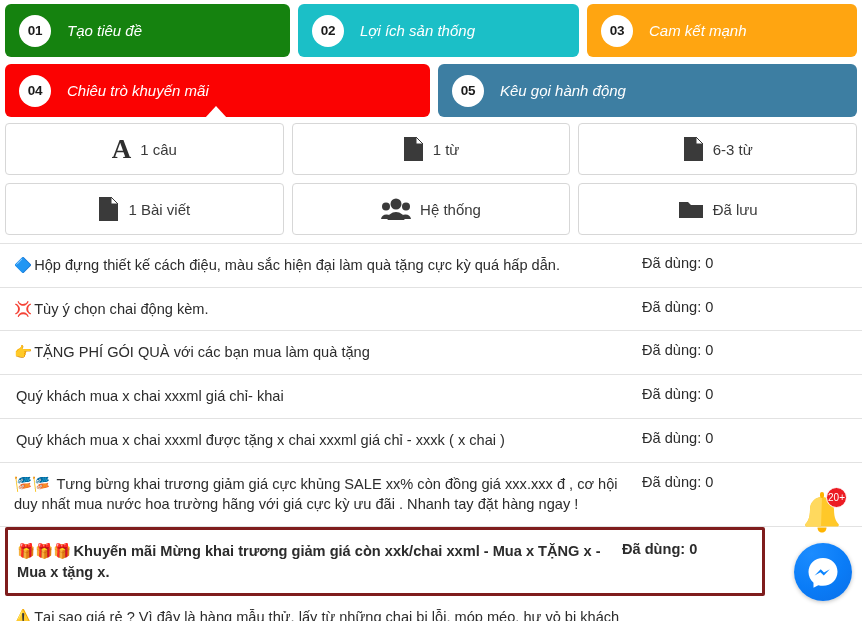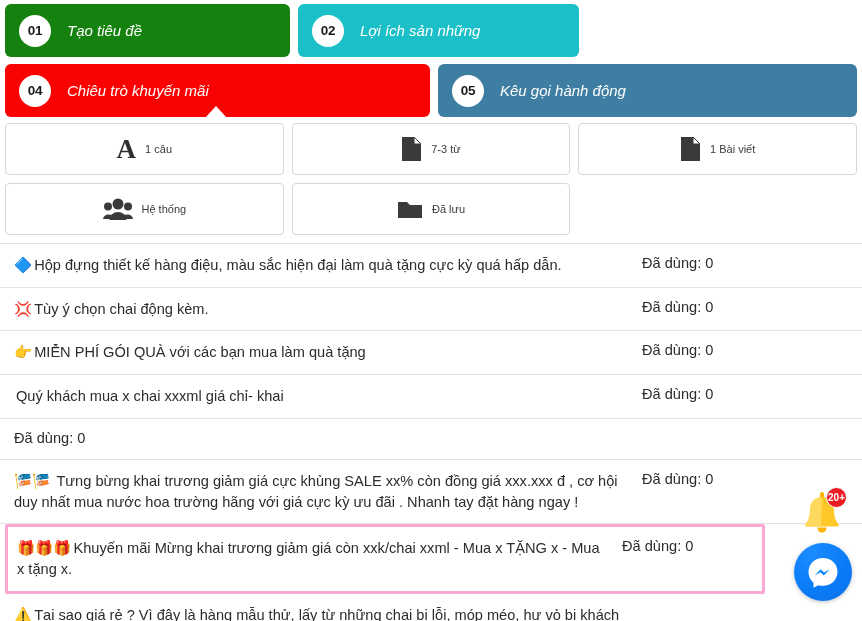--- a/index.html
+++ b/index.html
@@ -68,21 +68,21 @@
     border: 1px solid #d7d7d7;
     border-radius: 4px;
     background: #ffffff;
     display: flex; align-items: center; justify-content: center;
     gap: 9px;
     cursor: pointer;
     color: #3d3d3d;
     font-size: 15px;
   }
   .gbtn .ic { display: flex; align-items: center; justify-content: center; }
-  .gbtn .glabel { font-size: 11px; color: #3a3a3a; text-align: right; }
+  .gbtn .glabel { font-size: 15px; color: #3a3a3a; text-align: right; }
 
   .letterA {
     font-family: "Liberation Serif", "DejaVu Serif", serif;
     font-weight: bold;
     font-size: 27px;
     line-height: 1;
     color: #2f2f2f;
   }
 
   
@@ -110,40 +110,41 @@
   .row .rcount {
     flex: 0 0 auto;
     width: 130px;
     font-size: 14.6px;
     color: #2c2c2c;
     white-space: nowrap;
   }
   .row .emo { margin-right: 2px; letter-spacing: 0px; }
 
   .row.highlight {
-    border: 3px solid #f9a8d4;
+    border: 3px solid #7f1d1d;
     border-radius: 2px;
     margin: 0 97px 0 5px;
     padding: 11px 10px 11px 9px;
+    font-weight: bold;
   }
 
   
   .bell {
     position: absolute;
     right: 17px; top: 489px;
     width: 46px; height: 52px;
     pointer-events: auto;
     cursor: pointer;
   }
   .bell .bellbadge {
     position: absolute;
     right: -2px; top: -2px;
     background: #ec1c24;
     color: #fff;
-    font-size: 10px; font-weight: bold;
+    font-size: 10px; font-weight: normal;
     border-radius: 50%;
     width: 21px; height: 21px;
     display: flex; align-items: center; justify-content: center;
     border: 1.5px solid #fff;
     z-index: 3;
   }
   .messenger {
     position: absolute;
     right: 10px; top: 543px;
     width: 58px; height: 58px;
@@ -160,21 +161,25 @@
 
 <div id="app">
 
   <div class="tab-row row1">
     <div class="tab t01">
       <div class="badge">01</div>
       <div class="tab-label">Tạo tiêu đề</div>
     </div>
     <div class="tab t02">
       <div class="badge">02</div>
-      <div class="tab-label">Lợi ích sản những</div>
+      <div class="tab-label">Lợi ích sản thống</div>
+    </div>
+    <div class="tab t03">
+      <div class="badge">03</div>
+      <div class="tab-label">Cam kết mạnh</div>
     </div>
   </div>
 
   <div class="tab-row row2">
     <div class="tab t04 active">
       <div class="badge">04</div>
       <div class="tab-label">Chiêu trò khuyến mãi</div>
       <div class="notch"></div>
     </div>
     <div class="tab t05">
@@ -185,30 +190,40 @@
 
   <div class="btn-grid">
 
     <div class="gbtn">
       <span class="ic">
         <span class="letterA">A</span>
       </span>
       <span class="glabel">1 câu</span>
     </div>
 
-
     <div class="gbtn">
       <span class="ic">
         <svg width="21" height="26" viewBox="0 0 21 26">
           <path d="M1 1 h12 l7 7 v17 h-19 z" fill="#3a3a3a"></path>
           <path d="M13 1 l7 7 h-7 z" fill="#ffffff"></path>
           <path d="M13 1 l7 7 h-7 z" fill="none" stroke="#3a3a3a" stroke-width="1"></path>
         </svg>
       </span>
-      <span class="glabel">7-3 từ</span>
+      <span class="glabel">1 từ</span>
+    </div>
+
+    <div class="gbtn">
+      <span class="ic">
+        <svg width="21" height="26" viewBox="0 0 21 26">
+          <path d="M1 1 h12 l7 7 v17 h-19 z" fill="#3a3a3a"></path>
+          <path d="M13 1 l7 7 h-7 z" fill="#ffffff"></path>
+          <path d="M13 1 l7 7 h-7 z" fill="none" stroke="#3a3a3a" stroke-width="1"></path>
+        </svg>
+      </span>
+      <span class="glabel">6-3 từ</span>
     </div>
 
     <div class="gbtn">
       <span class="ic">
         <svg width="21" height="26" viewBox="0 0 21 26">
           <path d="M1 1 h12 l7 7 v17 h-19 z" fill="#3a3a3a"></path>
           <path d="M13 1 l7 7 h-7 z" fill="#ffffff"></path>
           <path d="M13 1 l7 7 h-7 z" fill="none" stroke="#3a3a3a" stroke-width="1"></path>
         </svg>
       </span>
@@ -236,40 +251,41 @@
         </svg>
       </span>
       <span class="glabel">Đã lưu</span>
     </div>
 
   </div>
 
   <div class="list">
 
     <div class="row">
-      <div class="rtext"><span class="emo">🔷</span><span>Hộp đựng thiết kế hàng điệu, màu sắc hiện đại làm quà tặng cực kỳ quá hấp dẫn.</span></div>
+      <div class="rtext"><span class="emo">🔷</span><span>Hộp đựng thiết kế cách điệu, màu sắc hiện đại làm quà tặng cực kỳ quá hấp dẫn.</span></div>
       <div class="rcount">Đã dùng: 0</div>
     </div>
 
     <div class="row">
       <div class="rtext"><span class="emo">💢</span><span>Tùy ý chọn chai động kèm.</span></div>
       <div class="rcount">Đã dùng: 0</div>
     </div>
 
     <div class="row">
-      <div class="rtext"><span class="emo">👉</span><span>MIỄN PHÍ GÓI QUÀ với các bạn mua làm quà tặng</span></div>
+      <div class="rtext"><span class="emo">👉</span><span>TẶNG PHÍ GÓI QUÀ với các bạn mua làm quà tặng</span></div>
       <div class="rcount">Đã dùng: 0</div>
     </div>
 
     <div class="row">
       <div class="rtext"><span class="emo"></span><span>Quý khách mua x chai xxxml giá chỉ- khai</span></div>
       <div class="rcount">Đã dùng: 0</div>
     </div>
 
     <div class="row">
+      <div class="rtext"><span class="emo"></span><span>Quý khách mua x chai xxxml được tặng x chai xxxml giá chỉ - xxxk ( x chai )</span></div>
       <div class="rcount">Đã dùng: 0</div>
     </div>
 
     <div class="row">
       <div class="rtext"><span class="emo">🎏🎏 </span><span>Tưng bừng khai trương giảm giá cực khủng SALE xx% còn đồng giá xxx.xxx đ , cơ hội duy nhất mua nước hoa trường hãng với giá cực kỳ ưu đãi . Nhanh tay đặt hàng ngay !</span></div>
       <div class="rcount">Đã dùng: 0</div>
     </div>
 
     <div class="row highlight">
       <div class="rtext"><span class="emo">🎁🎁🎁</span><span>Khuyến mãi Mừng khai trương giảm giá còn xxk/chai xxml - Mua x TẶNG x - Mua x tặng x.</span></div>

